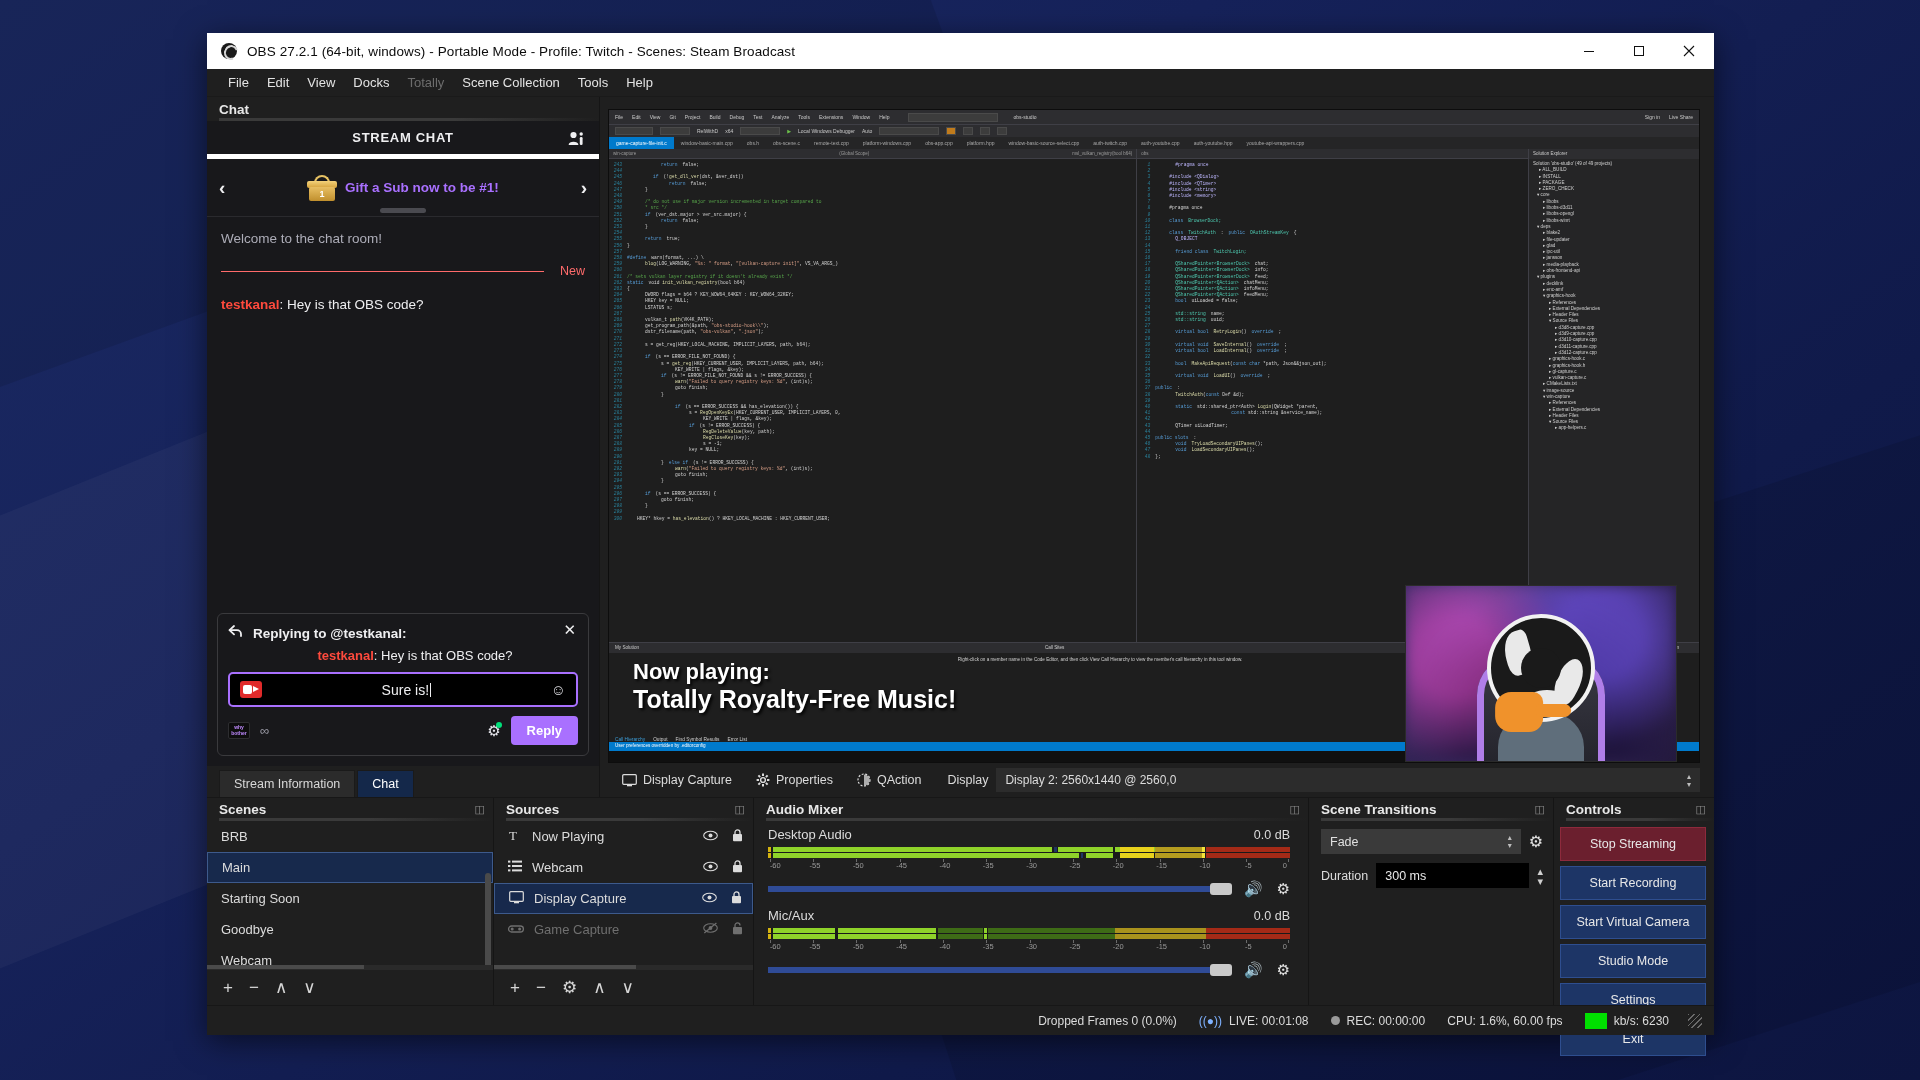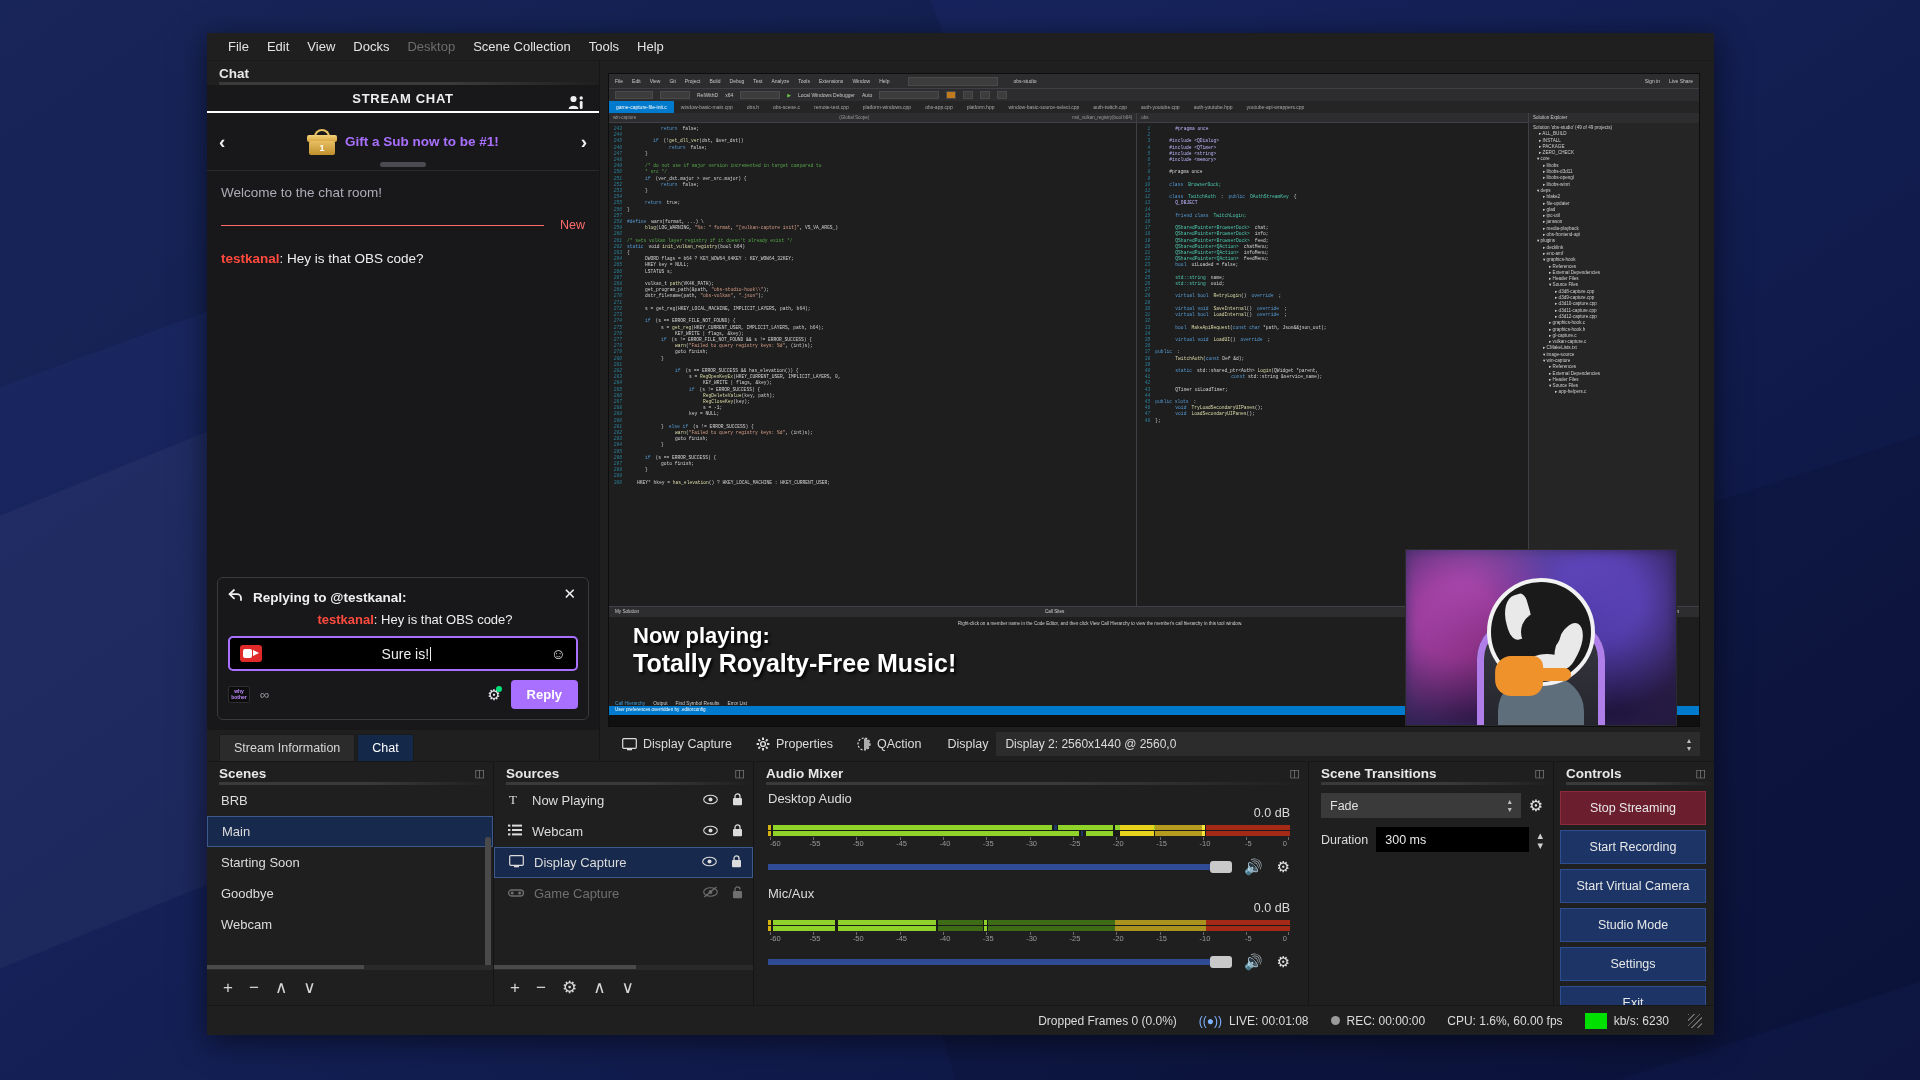--- a/index.html
+++ b/index.html
@@ -69,22 +69,22 @@
   .dock-title {
     font-size: 13.5px; font-weight: bold; color: #e8e8e8; padding: 5px 10px 4px 12px;
     position: relative;
   }
   .dock-title::after{
     content:""; position:absolute; left:12px; right:0; bottom:0; height:3px;
     background: linear-gradient(to right,#3a3a3a 0%, #3a3a3a 62%, rgba(58,58,58,0) 100%);
   }
   #chat-frame { flex: 1; background: #18181b; display: flex; flex-direction: column; min-height:0; }
   .chat-head {
-    height: 28px; display: flex; align-items: center; justify-content: center;
-    position: relative; border-bottom: 2px solid #ffffff; flex:none;
+    height: 38px; display: flex; align-items: center; justify-content: center;
+    position: relative; border-bottom: 5px solid #ffffff; flex:none;
   }
   .chat-head .ch-title { font-size: 13px; font-weight: bold; color: #efeff1; letter-spacing: .7px; }
   .chat-head .ch-users { position: absolute; right: 14px; top: 10px; }
 
   .promo-bar {
     height: 58px; display:flex; align-items:center; justify-content:center;
     border-bottom: 1px solid #2a2a2e; position: relative; flex:none;
   }
   .promo-arrow {
     position:absolute; color:#efeff1; font-size:19px; font-weight:bold;
@@ -296,21 +296,21 @@
   
   #dock-scenes { width: 287px; flex:none; }
   #dock-sources { width: 260px; flex:none; }
   #dock-mixer { flex:1; min-width:0; }
   #dock-transitions { width: 245px; flex:none; }
   #dock-controls { width: 160px; flex:none; border-right:none; }
 
   
   .mixer-body { padding: 6px 18px 0 14px; }
   .track { padding-bottom: 10px; }
-  .track-top { display:flex; align-items:baseline;flex-direction:column; }
+  .track-top { display:flex; align-items:baseline; }
   .track-name { font-size:13px; color:#dcdcdc; }
   .track-db { margin-left:auto; font-size:12.5px; color:#dcdcdc; }
   .meter { margin-top:5px; height:11px; position:relative; }
   .meter .bg { position:absolute; inset:0; background:#1a1a1a; }
   .meter .mrow { position:absolute; left:0; right:0; height:5px; }
   .meter .mrow.top { top:0; } .meter .mrow.bot { top:6px; }
   .seg { position:absolute; top:0; bottom:0; }
   .ticks { position:relative; height:10px; margin-top:1px; }
   .ticks .t { position:absolute; top:0; width:1px; height:3px; background:#6a6a6a; }
   .ticks .tl { position:absolute; top:2px; font-size:7.5px; color:#9a9a9a; transform:translateX(-50%); }
@@ -359,27 +359,48 @@
 </style>
 </head>
 <body>
 
 <div class="wall-band wb3"></div>
 <div class="wall-band wb1"></div>
 <div class="wall-band wb2"></div>
 
 <div id="obs-window">
 
+  <div id="titlebar">
+    <div class="tb-icon"></div>
+    <div class="tb-title">OBS 27.2.1 (64-bit, windows) - Portable Mode - Profile: Twitch - Scenes: Steam Broadcast</div>
+    <div class="win-btns">
+      <div class="win-btn">
+        <svg width="12" height="12" viewBox="0 0 12 12">
+            <rect x="1" y="6" width="10" height="1" fill="#111"></rect>
+          </svg>
+      </div>
+      <div class="win-btn">
+        <svg width="12" height="12" viewBox="0 0 12 12">
+            <rect x="1.5" y="1.5" width="9" height="9" fill="none" stroke="#111" stroke-width="1"></rect>
+          </svg>
+      </div>
+      <div class="win-btn close">
+        <svg width="12" height="12" viewBox="0 0 12 12">
+            <path d="M1 1 L11 11 M11 1 L1 11" stroke="#111" stroke-width="1.1"></path>
+          </svg>
+      </div>
+    </div>
+  </div>
 
   <div id="menubar">
     <div class="menu-item">File</div>
     <div class="menu-item">Edit</div>
     <div class="menu-item">View</div>
     <div class="menu-item">Docks</div>
-    <div class="menu-item disabled">Desktop</div>
+    <div class="menu-item disabled">Totally</div>
     <div class="menu-item">Scene Collection</div>
     <div class="menu-item">Tools</div>
     <div class="menu-item">Help</div>
   </div>
 
   <div id="obs-body">
     <div id="upper">
 
       <div id="chat-dock">
         <div class="dock-title">Chat</div>

